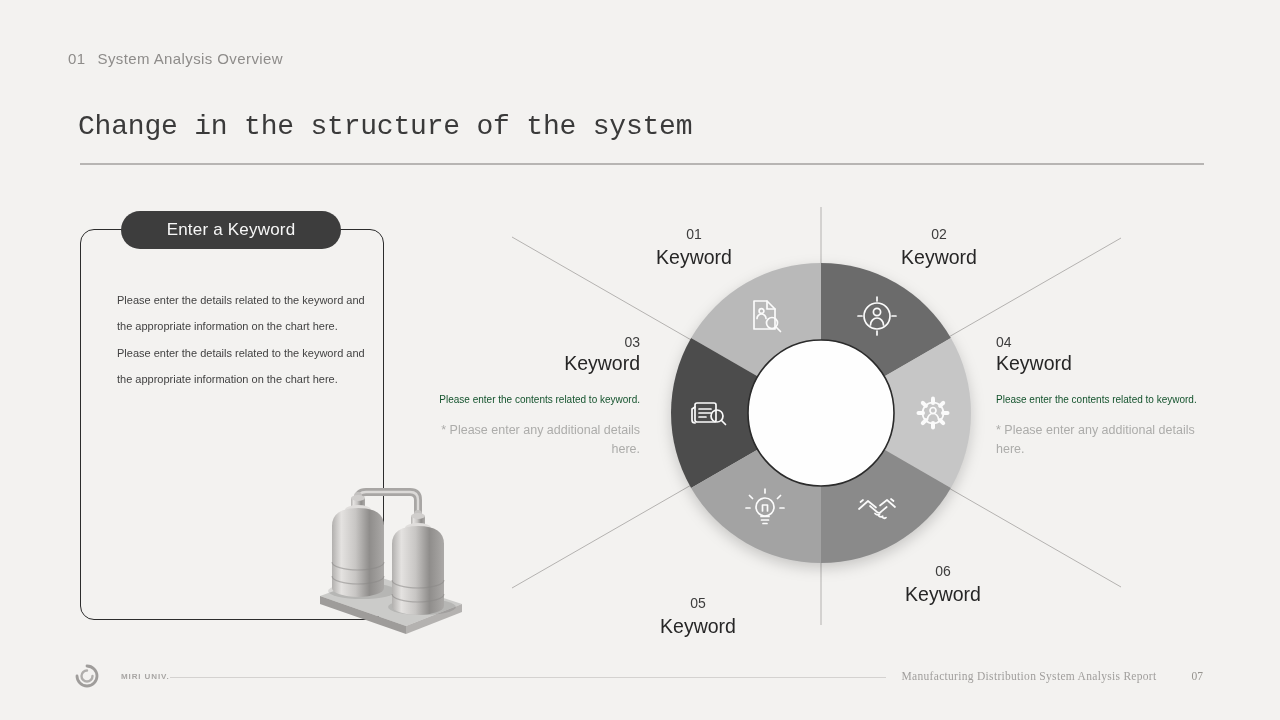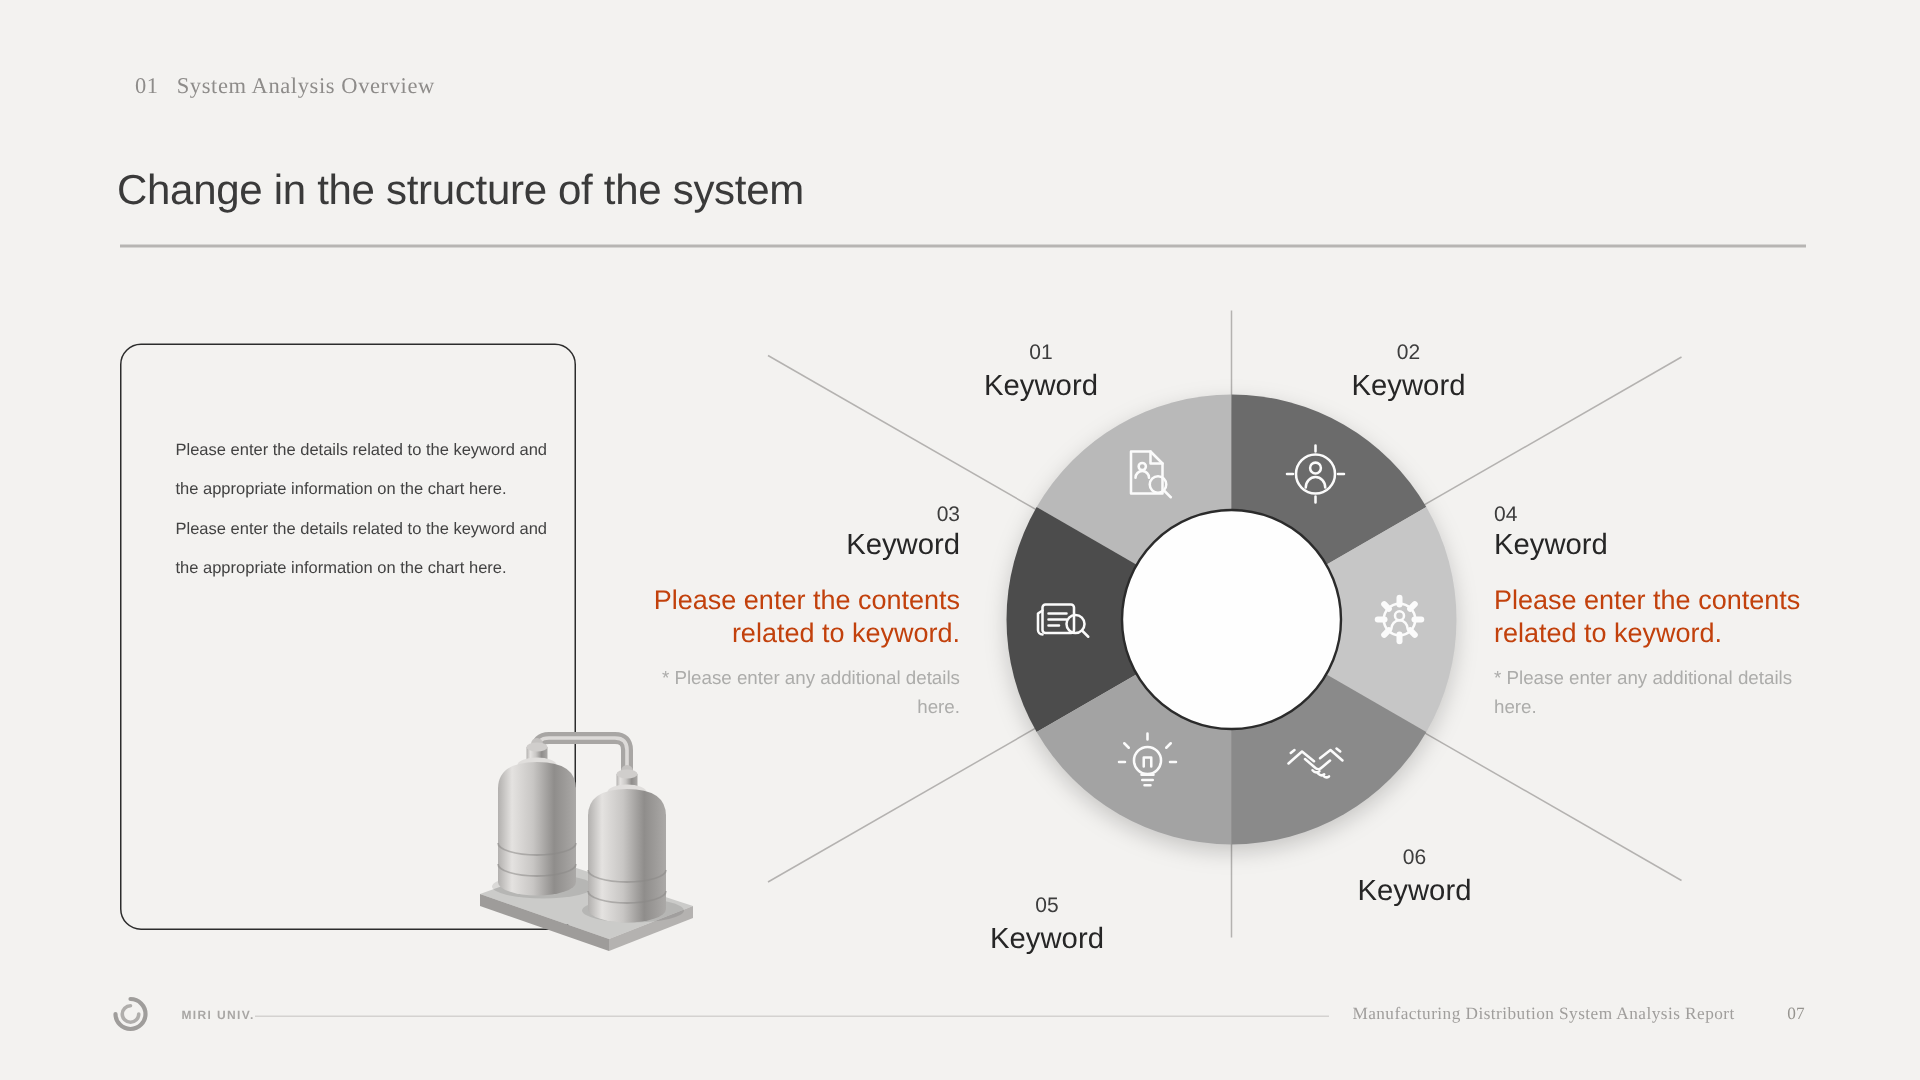--- a/index.html
+++ b/index.html
@@ -1,25 +1,25 @@
 <!DOCTYPE html>
 <html><head>
 <meta charset="utf-8">
 <style>
   html,body{margin:0;padding:0;}
   body{font-family:"Liberation Sans",sans-serif;}
   .slide{position:relative;width:1280px;height:720px;background:#f3f2f0;overflow:hidden;}
 
   
-  .hdr{position:absolute;left:90px;top:50px;font-family:Liberation Serif, serif;
+  .hdr{position:absolute;left:68px;top:50px;font-family:Liberation Sans, sans-serif;
        font-size:15px;color:#8e8c8a;letter-spacing:.4px;}
   .hdr .num{margin-right:12px;}
 
   .slide-title{position:absolute;left:78px;top:111px;font-size:28px;font-weight:500;
-       color:#3a3a3a;letter-spacing:-.2px;}
+       color:#3a3a3a;letter-spacing:-.2px;font-family:Liberation Mono, monospace;}
   .title-rule{position:absolute;left:80px;top:163px;width:1124px;height:2px;background:#b7b5b3;}
 
   
   .kcard{position:absolute;left:80px;top:229px;width:302px;height:389px;
        border:1.6px solid #2c2c2c;border-radius:14px;z-index:1;}
   .kbadge{position:absolute;left:121px;top:211px;width:220px;height:38px;border-radius:19px;
        background:#3d3d3d;display:flex;align-items:center;justify-content:center;
        color:#f7f7f7;font-size:17px;font-weight:500;letter-spacing:.2px;z-index:2;}
   .kbody{position:absolute;left:117px;top:287px;width:250px;font-size:11px;
        line-height:26.4px;color:#424242;z-index:1;}
@@ -31,21 +31,21 @@
   .wheel-svg{position:absolute;left:460px;top:195px;width:720px;height:445px;}
   .wheel-shadow{filter:drop-shadow(0 5px 7px rgba(0,0,0,.18));}
   .center-label{position:absolute;left:746px;top:388px;width:150px;text-align:center;
        font-size:18px;line-height:24.5px;font-weight:500;color:#2c2c2c;z-index:2;}
   .seg-label{position:absolute;text-align:center;color:#262626;}
   .seg-label .n{font-size:14px;line-height:17px;color:#3d3d3d;margin-bottom:2px;}
   .seg-label .k{font-size:19.5px;line-height:24px;font-weight:500;}
   .seg-block{position:absolute;top:334px;}
   .seg-block .n{font-size:14px;line-height:17px;color:#3d3d3d;}
   .seg-block .k{font-size:19.5px;line-height:25px;font-weight:500;color:#262626;margin-bottom:13px;}
-  .seg-block .b{font-size:18px;line-height:22px;color:#c2410c;}
+  .seg-block .b{font-size:10px;line-height:22px;color:#14532d;}
   .seg-block .f{font-size:12.5px;line-height:19px;color:#acacaa;margin-top:10px;}
   .pos-01{left:624px;top:226px;width:140px;}
   .pos-02{left:869px;top:226px;width:140px;}
   .pos-05{left:628px;top:595px;width:140px;}
   .pos-06{left:873px;top:563px;width:140px;}
   .pos-03{left:410px;width:230px;text-align:right;}
   .pos-04{left:996px;width:218px;text-align:left;}
 
   
   .flogo{position:absolute;left:74px;top:663px;}
@@ -65,20 +65,21 @@
 <div class="slide">
 
   <div class="hdr">
     <span class="num">01</span><span>System Analysis Overview</span>
   </div>
 
   <div class="slide-title">Change in the structure of the system</div>
   <div class="title-rule"></div>
 
   <div class="kcard"></div>
+  <div class="kbadge">Enter a Keyword</div>
   <div class="kbody">Please enter the details related to the keyword and the appropriate information on the chart here. Please enter the details related to the keyword and the appropriate information on the chart here.</div>
 
   <svg class="tanks" viewBox="0 0 150 150">
     <defs>
       <linearGradient id="tg" x1="0" y1="0" x2="1" y2="0">
         <stop offset="0" stop-color="#b2b0ae"></stop>
           <stop offset=".18" stop-color="#e4e2e0"></stop>
         <stop offset=".45" stop-color="#c8c6c4"></stop>
           <stop offset=".72" stop-color="#8f8d8b"></stop>
         <stop offset="1" stop-color="#aba9a7"></stop>

